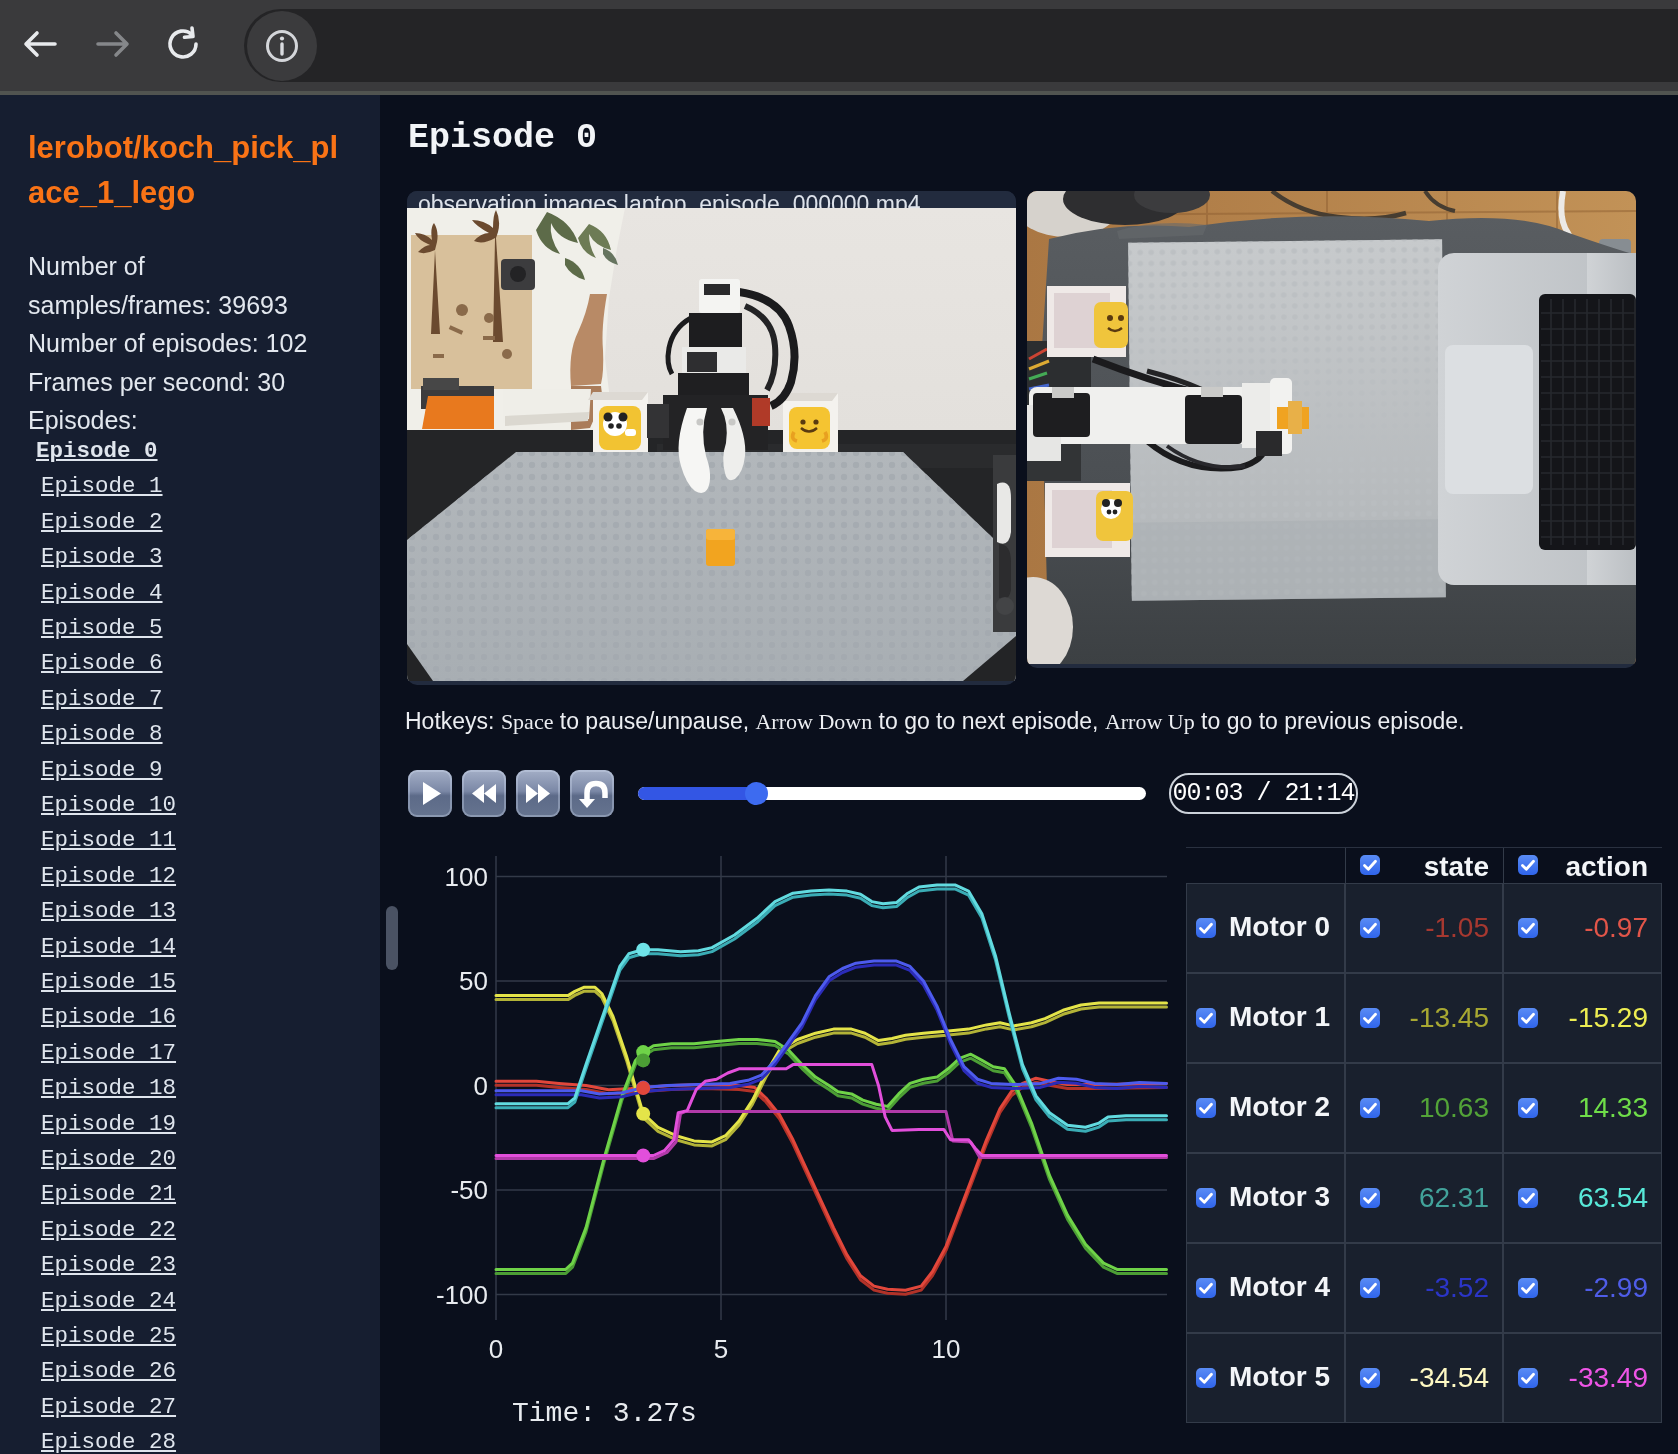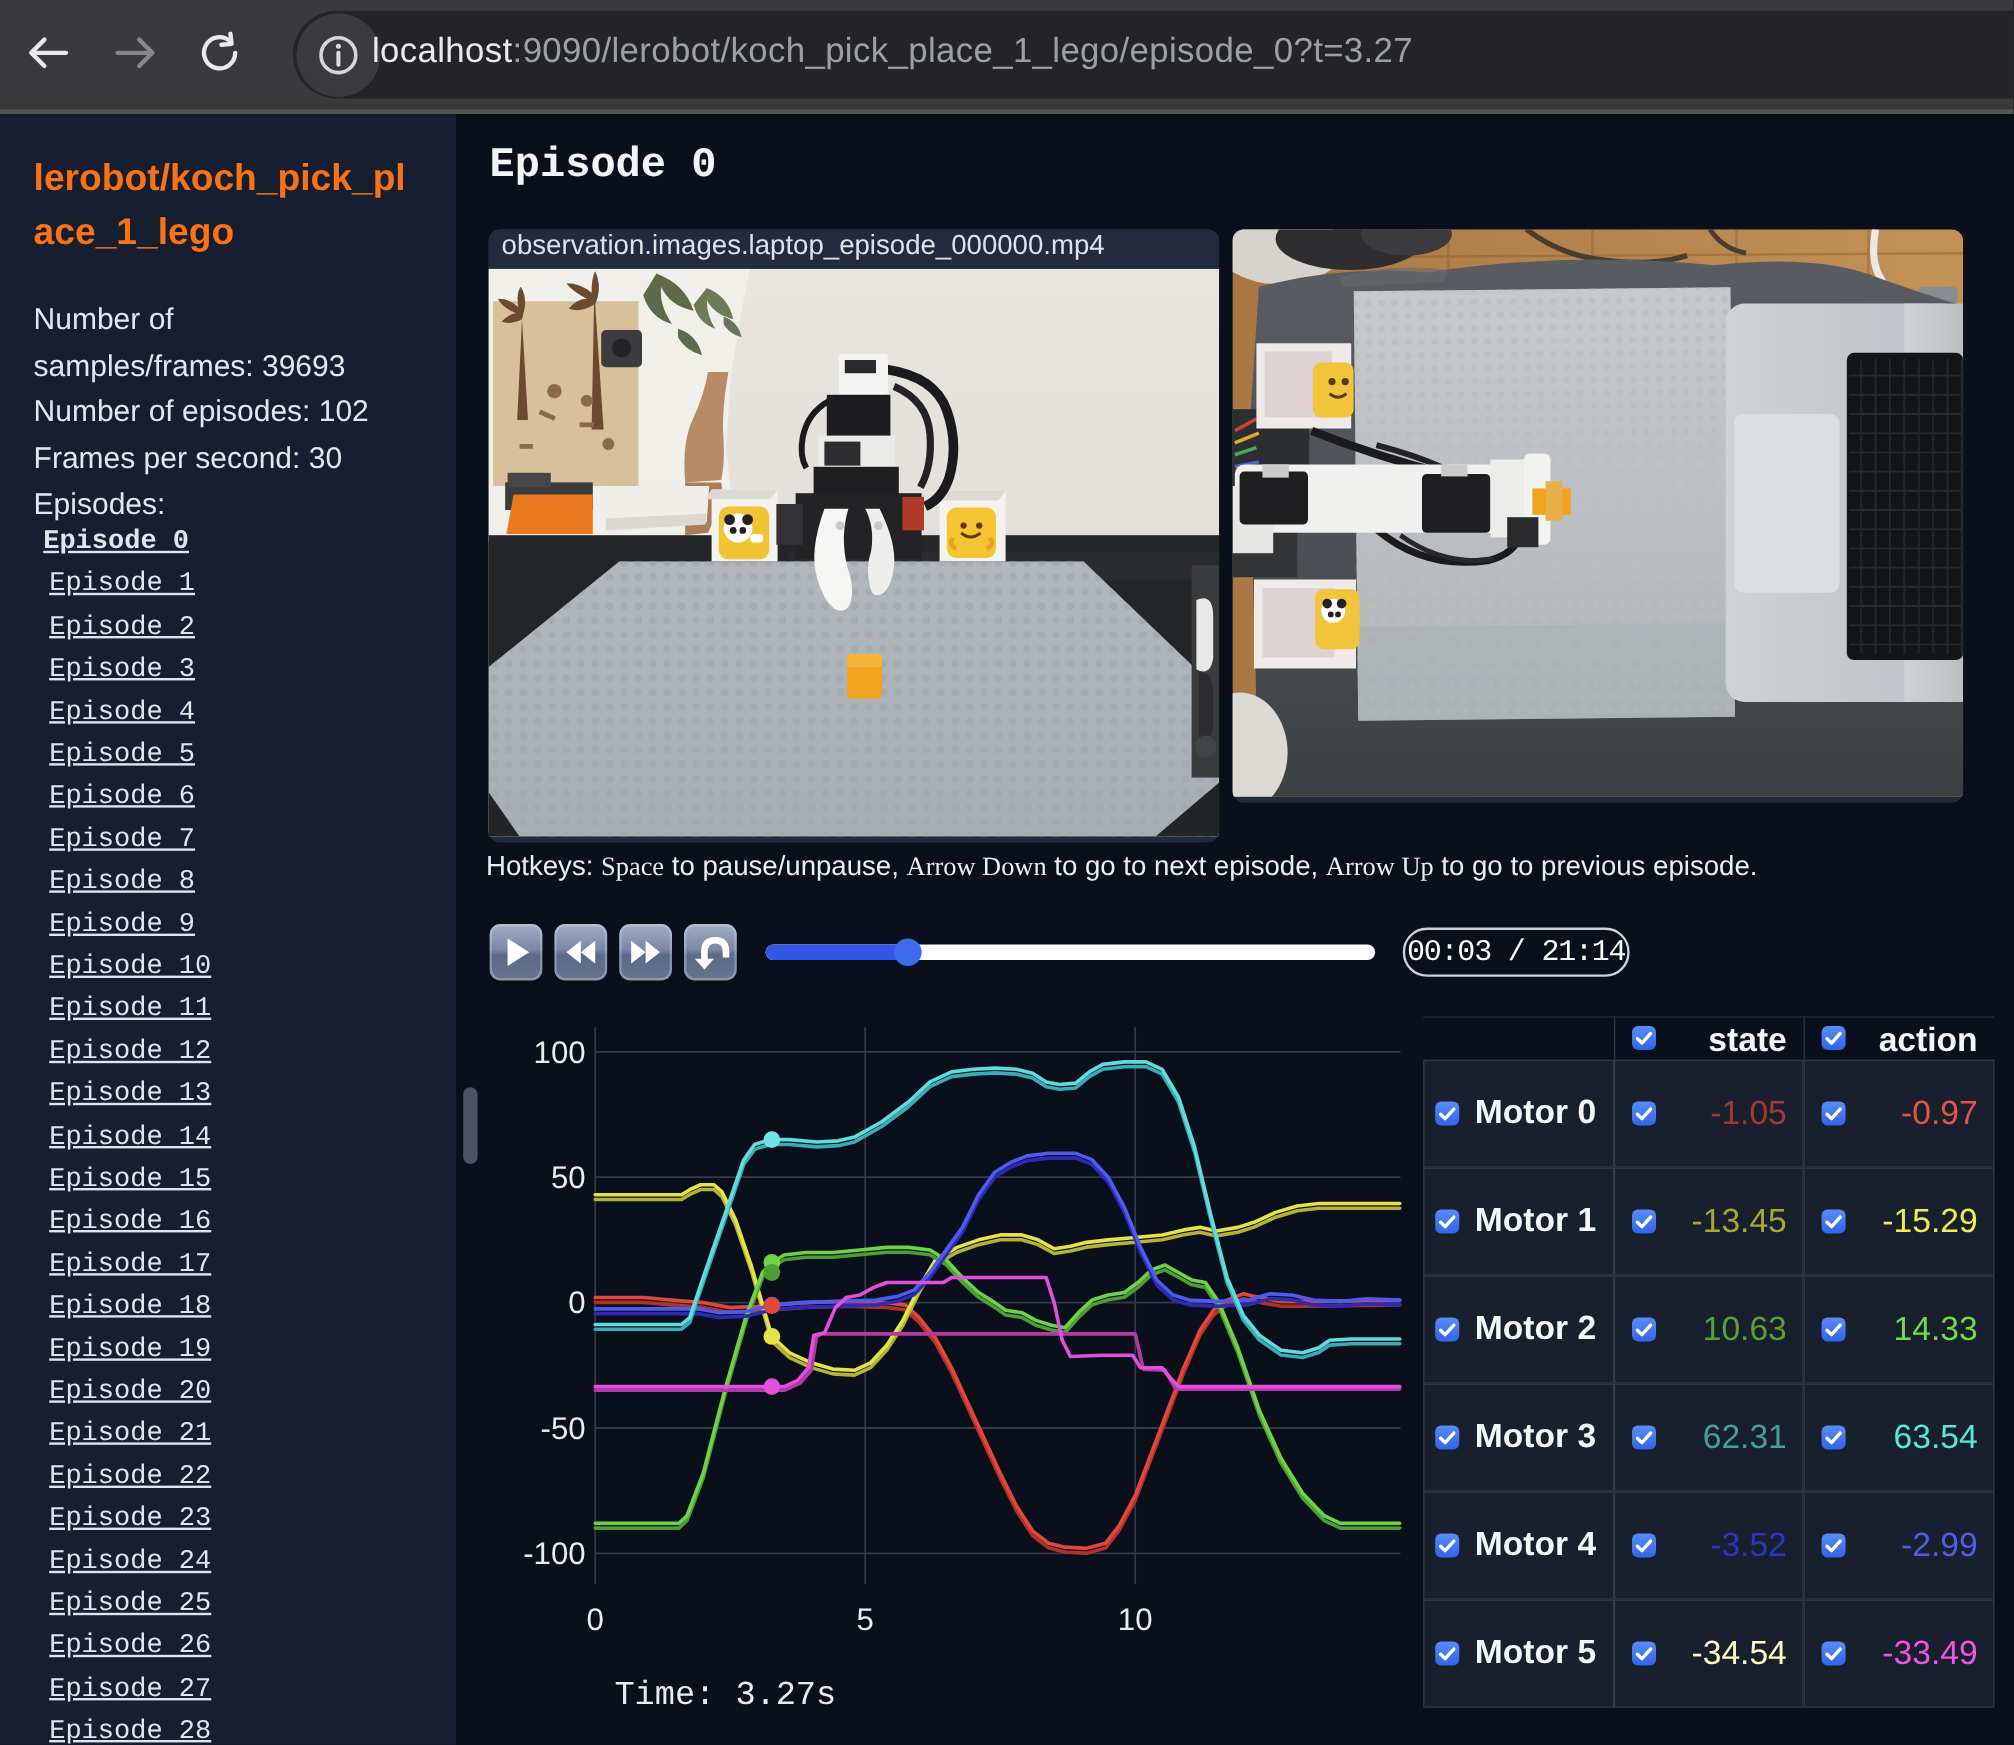--- a/index.html
+++ b/index.html
@@ -14,21 +14,21 @@
 #url b { color:#e8eaed; font-weight:normal; }
 #sidebar { position:absolute; left:0; top:95px; width:380px; height:1359px; background:#161e30; color:#e2e7ee; }
 #sidebar h1 { position:absolute; left:28px; top:30px; width:330px; font-size:31px; line-height:45px; color:#f97316; font-weight:bold; }
 #info { position:absolute; left:28px; top:0; width:330px; font-size:25px; line-height:38.6px; color:#e2e7ee; }
 .ep { position:absolute; font-family:"Liberation Mono",monospace; font-size:22.5px; color:#dfe5ed; text-decoration:underline; white-space:nowrap; }
 .ep.b { font-weight:bold; }
 #main { position:absolute; left:380px; top:95px; width:1298px; height:1359px; background:#0a0f1c; }
 #scrollpill { position:absolute; left:386px; top:906px; width:12px; height:64px; border-radius:6px; background:#4a5263; }
 h2.epi { position:absolute; left:408px; top:118px; font-family:"Liberation Mono",monospace; font-size:35px; color:#f2f4f7; font-weight:bold; }
 .card { position:absolute; top:191px; width:609px; border-radius:10px; overflow:hidden; background:#222b3e; }
-.cap { height:33px; background:#222b3e; color:#dde2ea; font-size:23px; line-height:26px; padding-left:11px; white-space:nowrap; }
+.cap { height:17px; background:#222b3e; color:#dde2ea; font-size:23px; line-height:26px; padding-left:11px; white-space:nowrap; }
 #hotkeys { position:absolute; left:405px; top:708px; font-size:23px; color:#eceef2; white-space:nowrap; }
 #hotkeys .mono { font-size:22px; }
 .pbtn { position:absolute; top:770px; width:44px; height:47px; border-radius:9px;
   background:linear-gradient(180deg,#a3aec6 0%,#7b88a6 45%,#5c6a88 55%,#66748f 100%);
   box-shadow:inset 0 0 0 2px rgba(210,220,240,0.35); }
 #slider { position:absolute; left:638px; top:787px; width:508px; height:13px; border-radius:7px; background:#fff; }
 #sliderfill { position:absolute; left:0; top:0; width:119px; height:13px; border-radius:7px 0 0 7px; background:#3356e4; }
 #thumb { position:absolute; left:107px; top:-5px; width:23px; height:23px; border-radius:50%; background:#3d6bf0; }
 #timebox { position:absolute; left:1169px; top:773px; width:189px; height:41px; border:2px solid #ccd2da; border-radius:20px; white-space:nowrap;
   font-family:"Liberation Mono",monospace; font-size:25px; color:#fff; text-align:center; line-height:38px; letter-spacing:-1px; }
@@ -47,21 +47,20 @@
       <path d="M31 18 a13 13 0 1 1 -4.2 -9.6" fill="none" stroke="#e8eaed" stroke-width="3.6" stroke-linecap="round"></path>
       <path d="M27 2 l1 8.5 l-8.5 0.8" fill="none" stroke="#e8eaed" stroke-width="3.6" stroke-linecap="round" stroke-linejoin="round"></path>
     </svg>
  <div id="pill"></div>
  <div id="pillhl"></div>
  <svg class="abs" style="left:262px;top:26px" width="40" height="40" viewBox="0 0 40 40">
       <circle cx="20" cy="20" r="14.5" fill="none" stroke="#d4d6da" stroke-width="3"></circle>
       <line x1="20" y1="18" x2="20" y2="28" stroke="#dadce0" stroke-width="3.4" stroke-linecap="round"></line>
       <circle cx="20" cy="12.5" r="2.1" fill="#dadce0"></circle>
     </svg>
- <div id="url"><b>localhost</b>:9090/lerobot/koch_pick_place_1_lego/episode_0?t=3.27</div>
 </div>
 <div id="chromeline"></div>
 <div id="sidebar">
  <h1>lerobot/koch_pick_pl ace_1_lego</h1>
  <div style="position:absolute;left:0;top:152px;width:380px">
   <div id="info">Number of<br>samples/frames: 39693<br>Number of episodes: 102<br>Frames per second: 30<br>Episodes:</div>
  </div>
  <div class="ep b" style="left:36px;top:343px">Episode 0</div>
     <div class="ep" style="left:41px;top:378px">Episode 1</div>
     <div class="ep" style="left:41px;top:414px">Episode 2</div>

